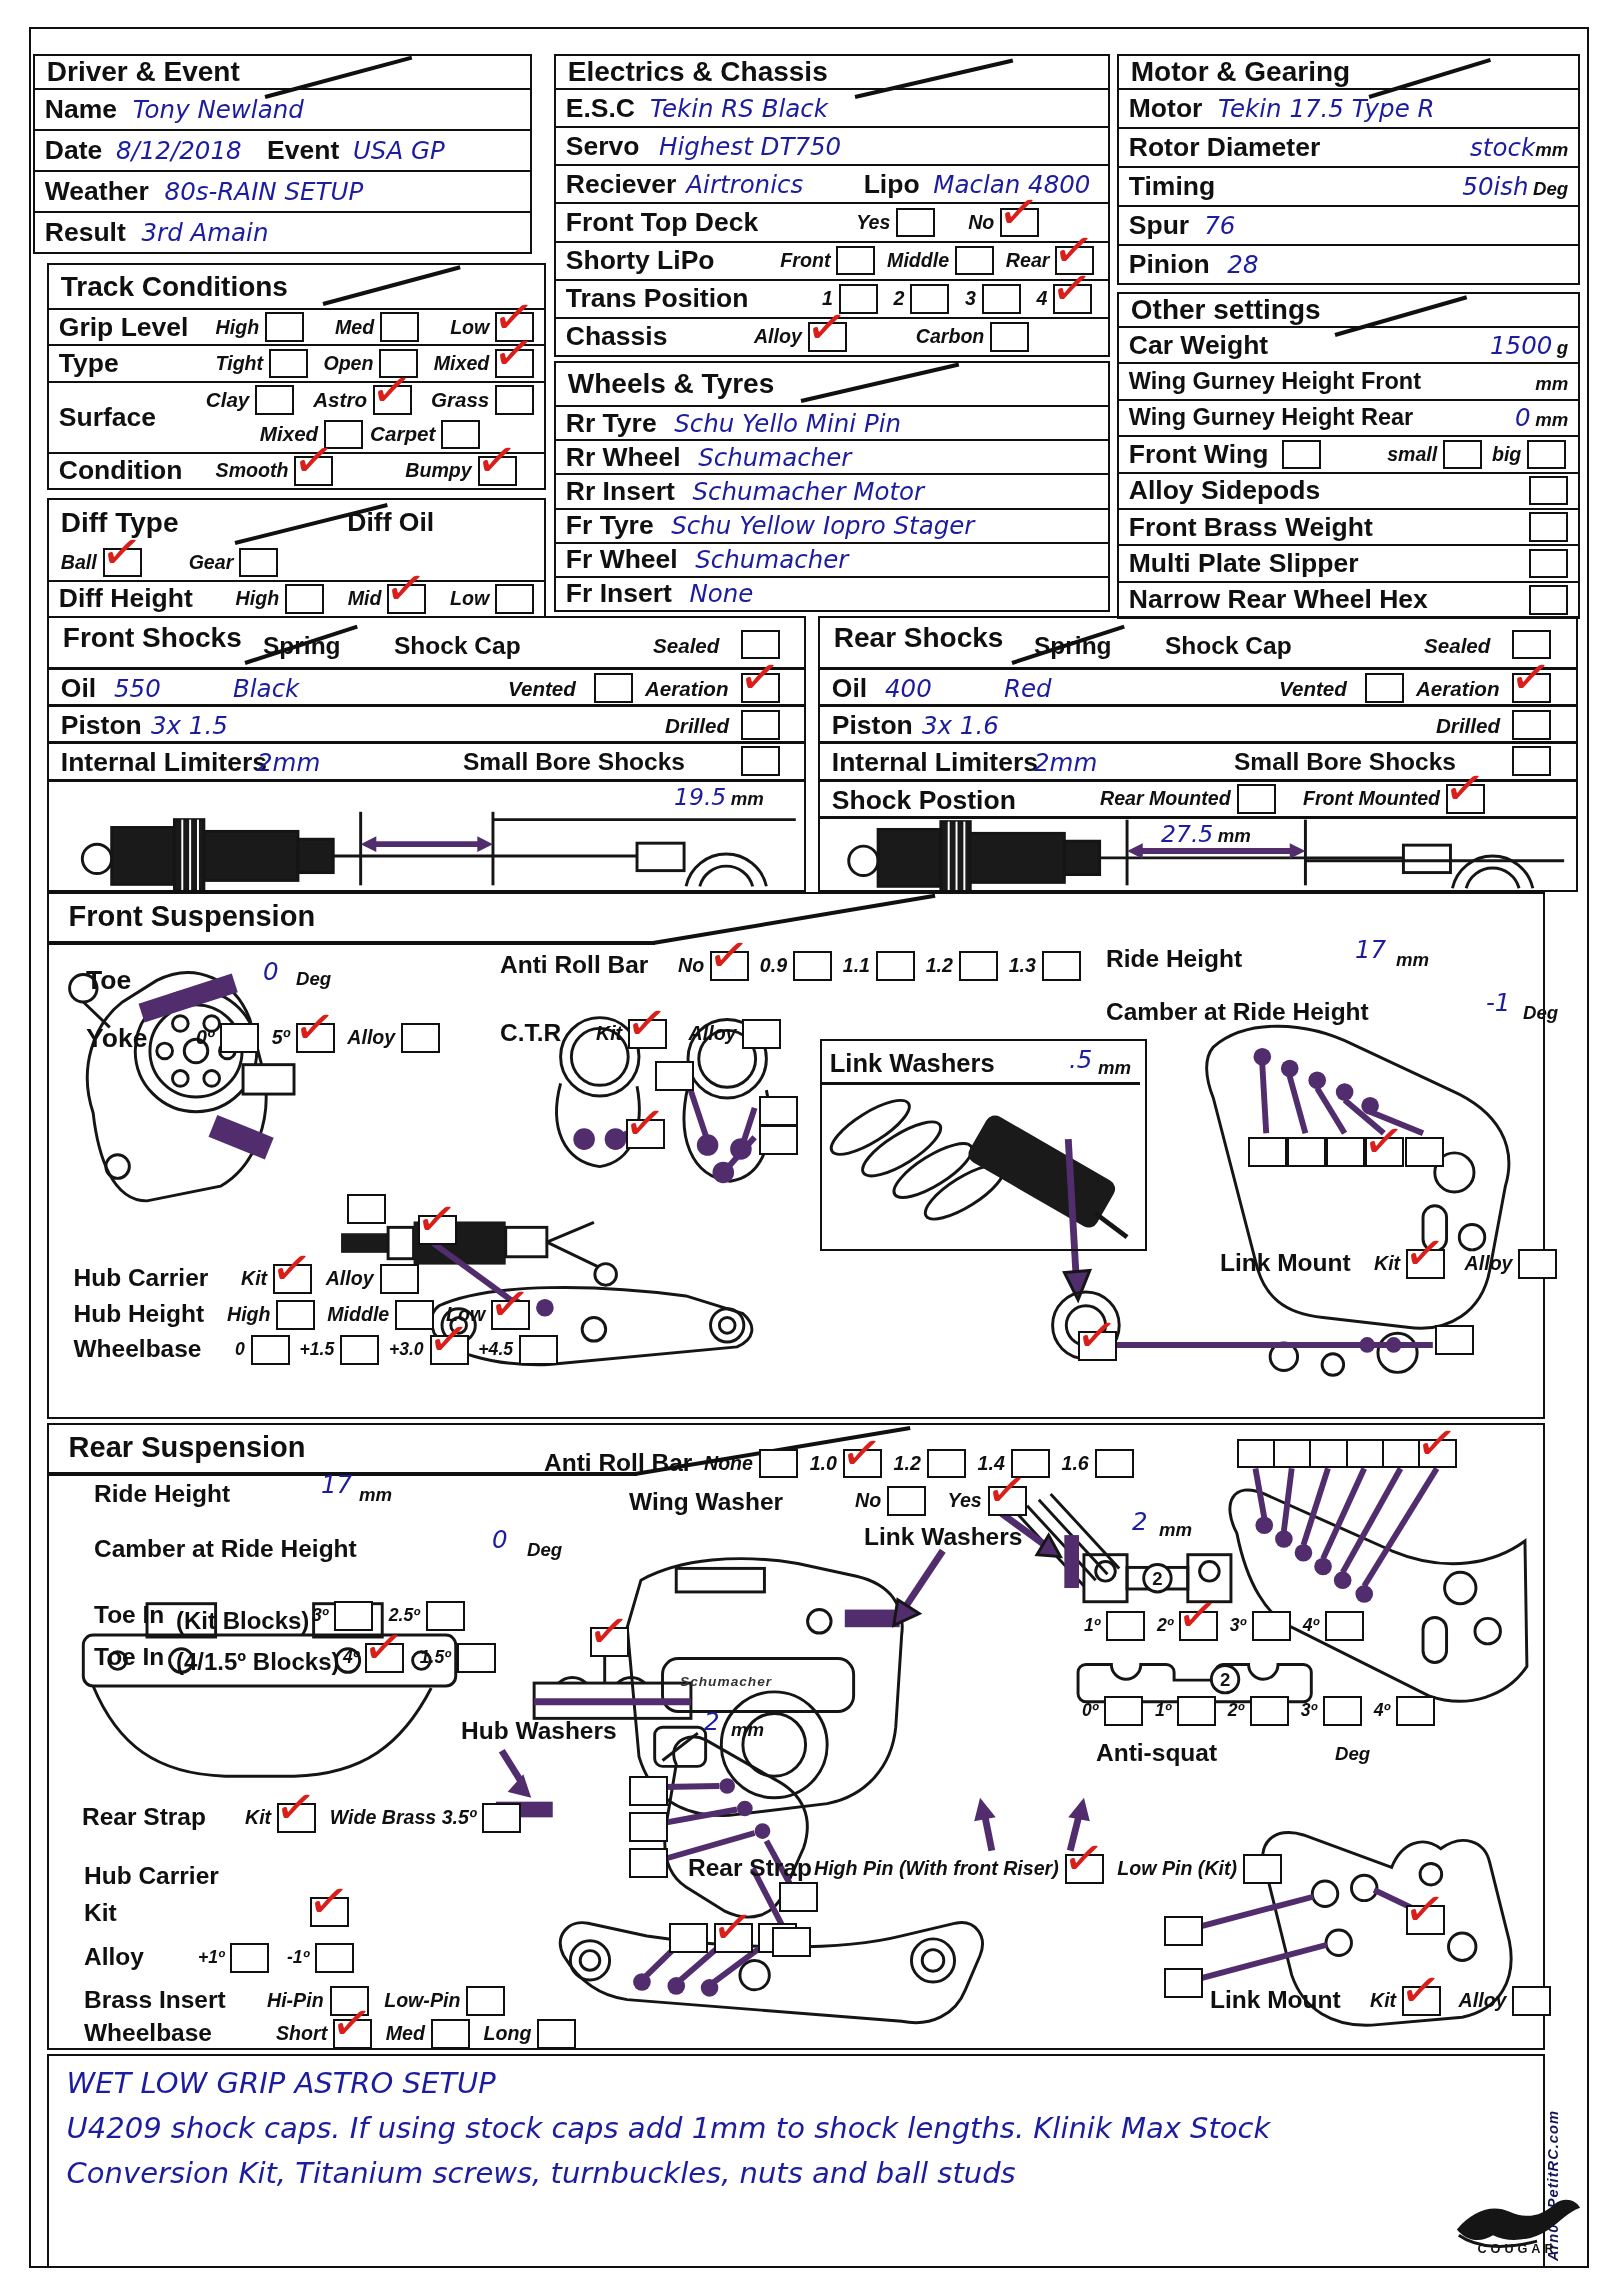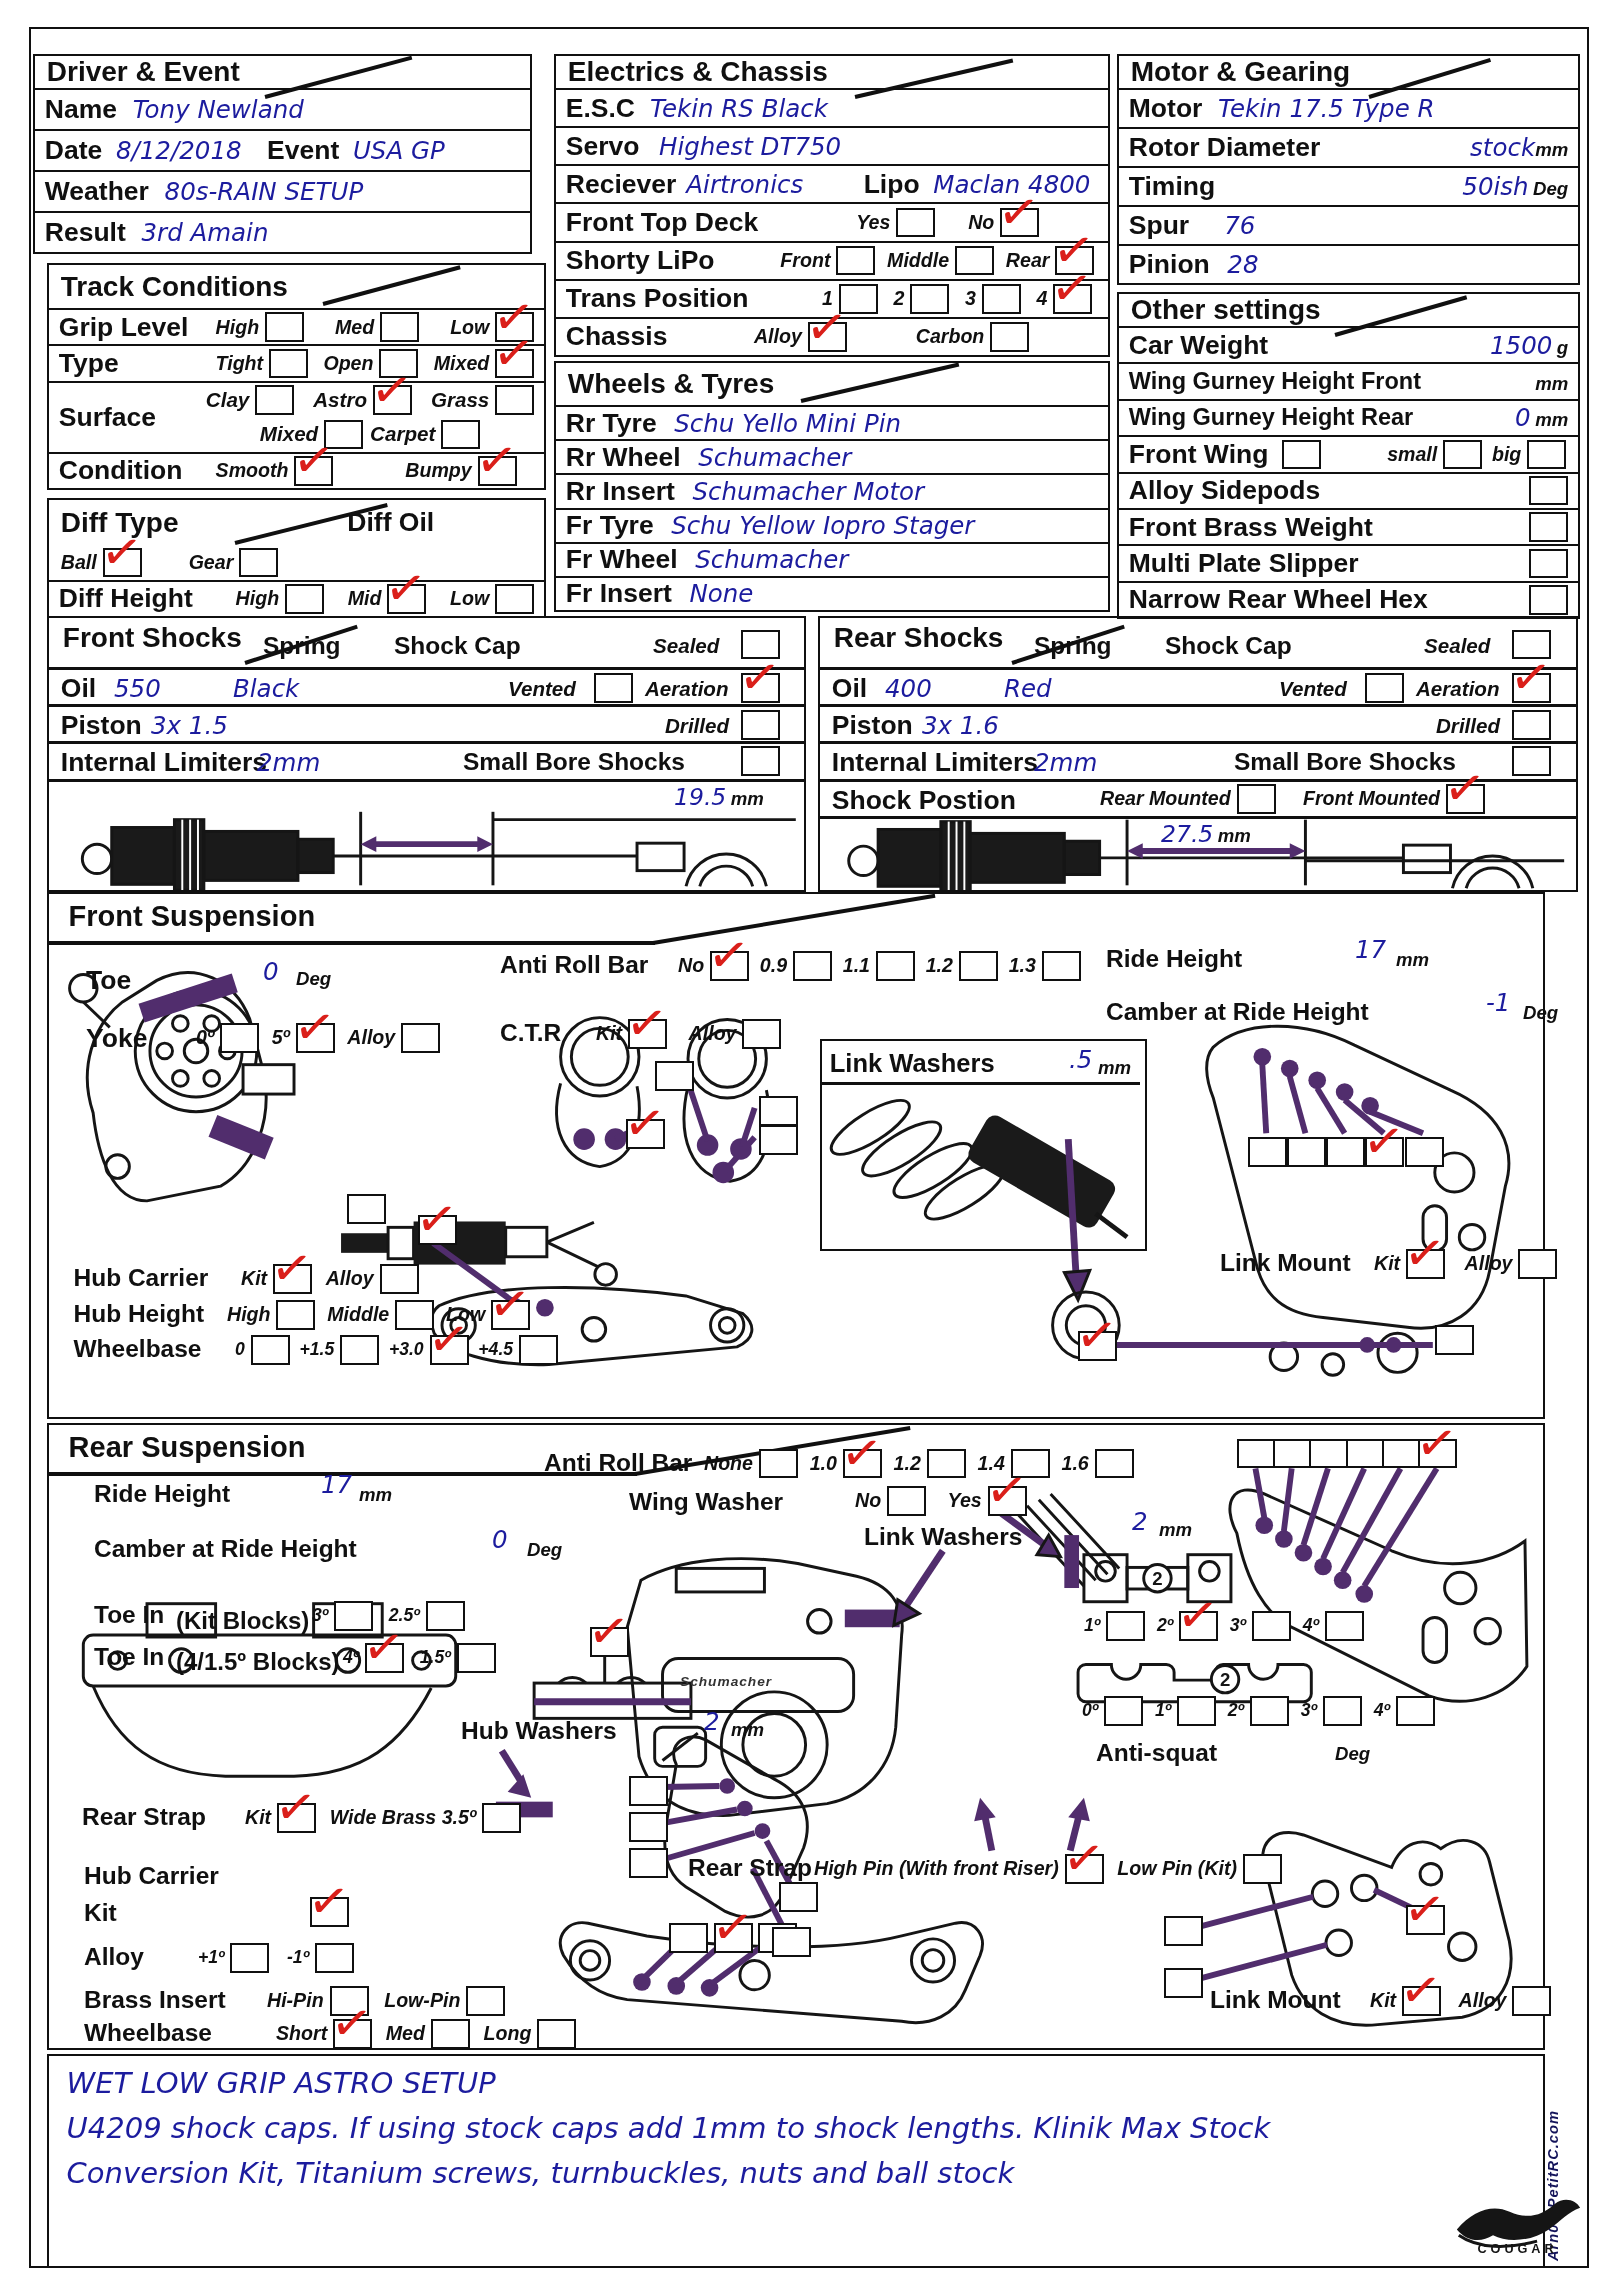--- a/index.html
+++ b/index.html
@@ -572,21 +572,21 @@
     <div class="r">
         <span class="lb">Rotor Diameter</span>
         <span class="ml"><span class="hv">stock</span><span class="un">mm</span></span>
       </div>
     <div class="r">
         <span class="lb">Timing</span>
         <span class="ml"><span class="hv">50ish</span> <span class="un">Deg</span></span>
       </div>
     <div class="r">
         <span class="lb">Spur</span>
-        <span class="hv" style="margin-left:35px">76</span>
+        <span class="hv" style="margin-left:15px">76</span>
       </div>
     <div class="r">
         <span class="lb">Pinion</span>
         <span class="hv" style="margin-left:17.6px">28</span>
       </div>
   </div>
 
   <div class="box" style="left:1117px;top:292px;width:459px;height:323px">
     <div class="hd">
         <span>Other settings</span>
@@ -1062,21 +1062,21 @@
     <span class="cb pos" style="left:1115px;top:491px"></span>
     <span class="cb pos" style="left:1115px;top:543px"></span>
     <span class="cb pos checked" style="left:1357px;top:480px"></span>
     <span class="cb pos checked" style="left:541px;top:202px"></span>
     <span class="abs brand" style="left:631px;top:249px">Schumacher</span>
   </div>
 
   <div class="sbox" style="left:47px;top:2054px;width:1494px;height:210px">
     <div class="abs notesline" style="left:17.6px;top:9.8px">WET LOW GRIP ASTRO SETUP</div>
     <div class="abs notesline" style="left:17.6px;top:55px">U4209 shock caps. If using stock caps add 1mm to shock lengths. Klinik Max Stock</div>
-    <div class="abs notesline" style="left:17.6px;top:100px">Conversion Kit, Titanium screws, turnbuckles, nuts and ball stock</div>
+    <div class="abs notesline" style="left:17.6px;top:100px">Conversion Kit, Titanium screws, turnbuckles, nuts and ball studs</div>
   </div>
 
   <div class="abs credit" style="left:1545px;top:2000px;height:261px">Arn0 / PetitRC.com</div>
   <svg class="abs" style="left:1449px;top:2192px" width="137" height="65" viewBox="0 0 140 66">
     <path d="M8,38 C25,18 45,12 62,20 C80,28 95,24 108,12 C118,4 130,8 134,16 C122,20 114,30 102,38 C85,50 60,52 45,44 C32,52 18,50 8,38 Z" fill="#151515"></path>
     <path d="M10,44 C30,58 60,58 90,50" stroke="#151515" stroke-width="3" fill="none"></path>
     <text x="70" y="62" text-anchor="middle" font-size="13" font-weight="bold" letter-spacing="4" fill="#151515">COUGAR</text>
   </svg>
 </div>
 

